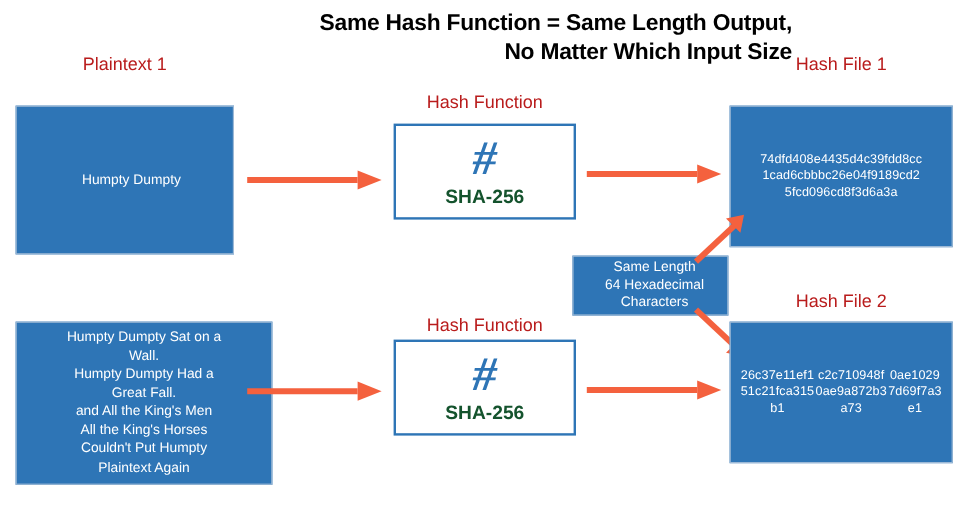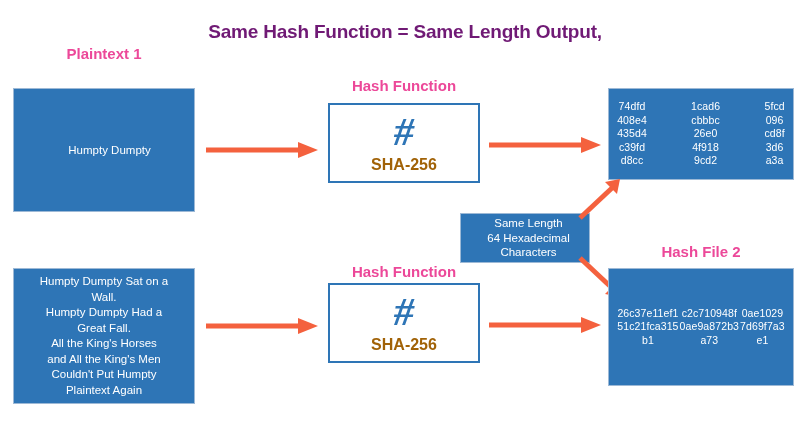--- a/index.html
+++ b/index.html
@@ -17,34 +17,34 @@
   #canvas {
     position: relative;
     width: 807px;
     height: 436px;
   }
   .abs { position: absolute; }
 
   
   .title {
     left: 150px;
-    top: 20px;
+    top: 8px;
     width: 510px;
-    text-align: center;
-    color: #701a75;
+    text-align: right;
+    color: #000000;
     font-weight: bold;
     font-size: 19px;
     line-height: 24px;
     letter-spacing: -0.2px;
   }
 
   
   .caption {
-    color: #ec4899;
-    font-weight: bold;
+    color: #b91c1c;
+    font-weight: normal;
     font-size: 15px;
     text-align: center;
     white-space: nowrap;
   }
 
   
   .bluebox {
     background: #2E75B6;
     border: 1px solid #9DB9D6;
     color: #ffffff;
@@ -85,40 +85,41 @@
   }
   .hash-glyph {
     color: #2E75B6;
     font-weight: bold;
     font-size: 40px;
     line-height: 42px;
     font-family: "Liberation Serif", serif;
     font-style: italic;
   }
   .hash-algo {
-    color: #a16207;
+    color: #14532d;
     font-weight: bold;
     font-size: 16px;
     line-height: 20px;
     margin-top: 2px;
   }
 
   
   .arrow-h {
     height: 20px;
   }
   .arrow-h svg, .arrow-d svg { display: block; overflow: visible; }
 </style>
 </head>
 <body>
 
 <div id="canvas">
 
   <div class="abs title">
     <div>Same Hash Function = Same Length Output,</div>
+    <div>No Matter Which Input Size</div>
   </div>
 
   <div class="abs caption" style="left:13px; top:45px; width:182px;">Plaintext 1</div>
 
   <div class="abs bluebox plain-text-1" style="left:13px; top:88px; width:182px; height:124px;">
     <span>Humpty Dumpty</span>
   </div>
 
   <div class="abs arrow-h" style="left:206px; top:140px; width:112px;">
     <svg width="112" height="20" viewBox="0 0 112 20">
@@ -134,55 +135,56 @@
     <div class="hash-algo">SHA-256</div>
   </div>
 
   <div class="abs arrow-h" style="left:489px; top:135px; width:112px;">
     <svg width="112" height="20" viewBox="0 0 112 20">
       <line x1="0" y1="10" x2="92" y2="10" stroke="#F4613E" stroke-width="5"></line>
       <polygon points="92,2 112,10 92,18" fill="#F4613E"></polygon>
     </svg>
   </div>
 
-
-  <div class="abs bluebox hash-text" style="left:608px; top:88px; width:186px; height:92px; gap:44px;">
+  <div class="abs caption" style="left:608px; top:45px; width:186px;">Hash File 1</div>
+
+  <div class="abs bluebox hash-text" style="left:608px; top:88px; width:186px; height:118px; flex-direction:column;">
     <div>74dfd408e4435d4c39fdd8cc</div>
     <div>1cad6cbbbc26e04f9189cd2</div>
     <div>5fcd096cd8f3d6a3a</div>
   </div>
 
-  <div class="abs bluebox same-length-text" style="left:460px; top:213px; width:130px; height:50px; flex-direction:column;padding-left:12px;">
+  <div class="abs bluebox same-length-text" style="left:477px; top:213px; width:130px; height:50px; flex-direction:column;padding-left:12px;">
     <div>Same Length</div>
     <div>64 Hexadecimal</div>
     <div>Characters</div>
   </div>
 
   <div class="abs arrow-d" style="left:578px; top:178px; width:48px; height:42px;">
     <svg width="48" height="42" viewBox="0 0 48 42">
       <line x1="2" y1="40" x2="34" y2="10" stroke="#F4613E" stroke-width="5"></line>
       <polygon points="27,4 42,1 39,16" fill="#F4613E"></polygon>
     </svg>
   </div>
 
   <div class="abs arrow-d" style="left:578px; top:256px; width:48px; height:42px;">
     <svg width="48" height="42" viewBox="0 0 48 42">
       <line x1="2" y1="2" x2="34" y2="32" stroke="#F4613E" stroke-width="5"></line>
       <polygon points="27,38 42,41 39,26" fill="#F4613E"></polygon>
     </svg>
   </div>
 
 
-  <div class="abs bluebox plain-text-2" style="left:13px; top:268px; width:182px; height:136px; flex-direction:column;">
+  <div class="abs bluebox plain-text-2" style="left:13px; top:268px; width:214px; height:136px; flex-direction:column;">
     <div>Humpty Dumpty Sat on a</div>
     <div>Wall.</div>
     <div>Humpty Dumpty Had a</div>
     <div>Great Fall.</div>
+    <div>and All the King's Men</div>
     <div>All the King's Horses</div>
-    <div>and All the King's Men</div>
     <div>Couldn't Put Humpty</div>
     <div>Plaintext Again</div>
   </div>
 
   <div class="abs arrow-h" style="left:206px; top:316px; width:112px;">
     <svg width="112" height="20" viewBox="0 0 112 20">
       <line x1="0" y1="10" x2="92" y2="10" stroke="#F4613E" stroke-width="5"></line>
       <polygon points="92,2 112,10 92,18" fill="#F4613E"></polygon>
     </svg>
   </div>

